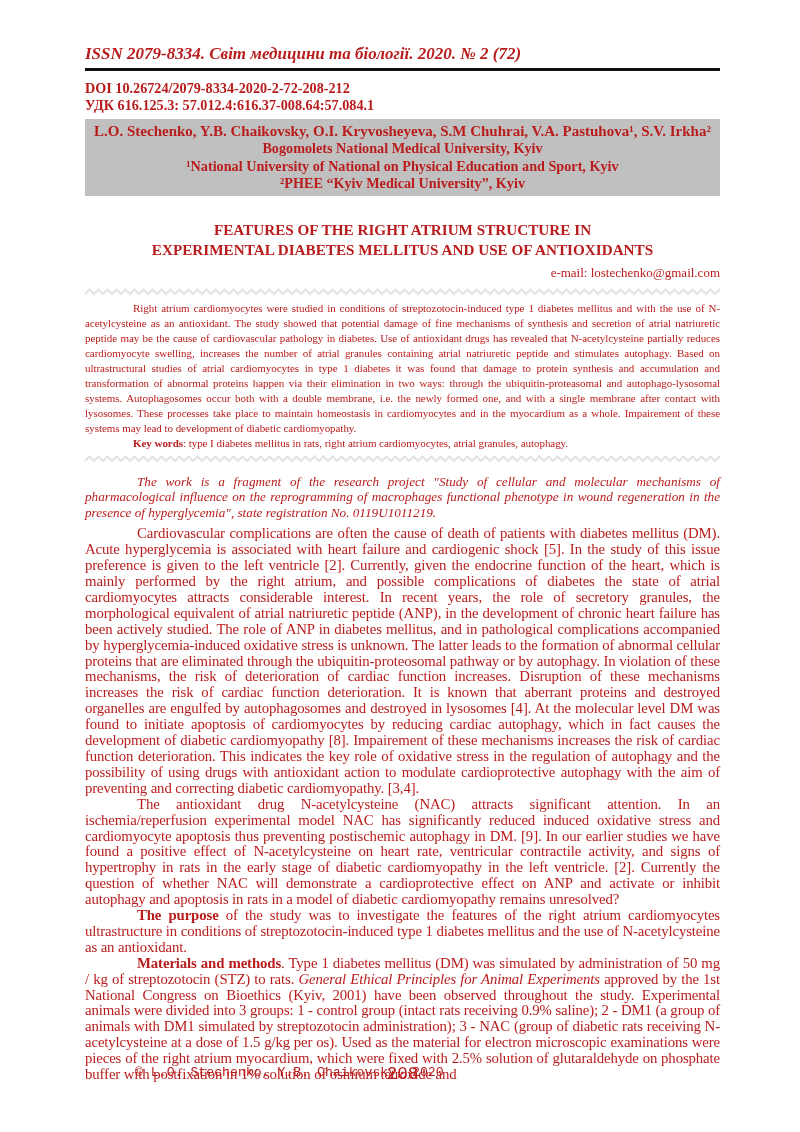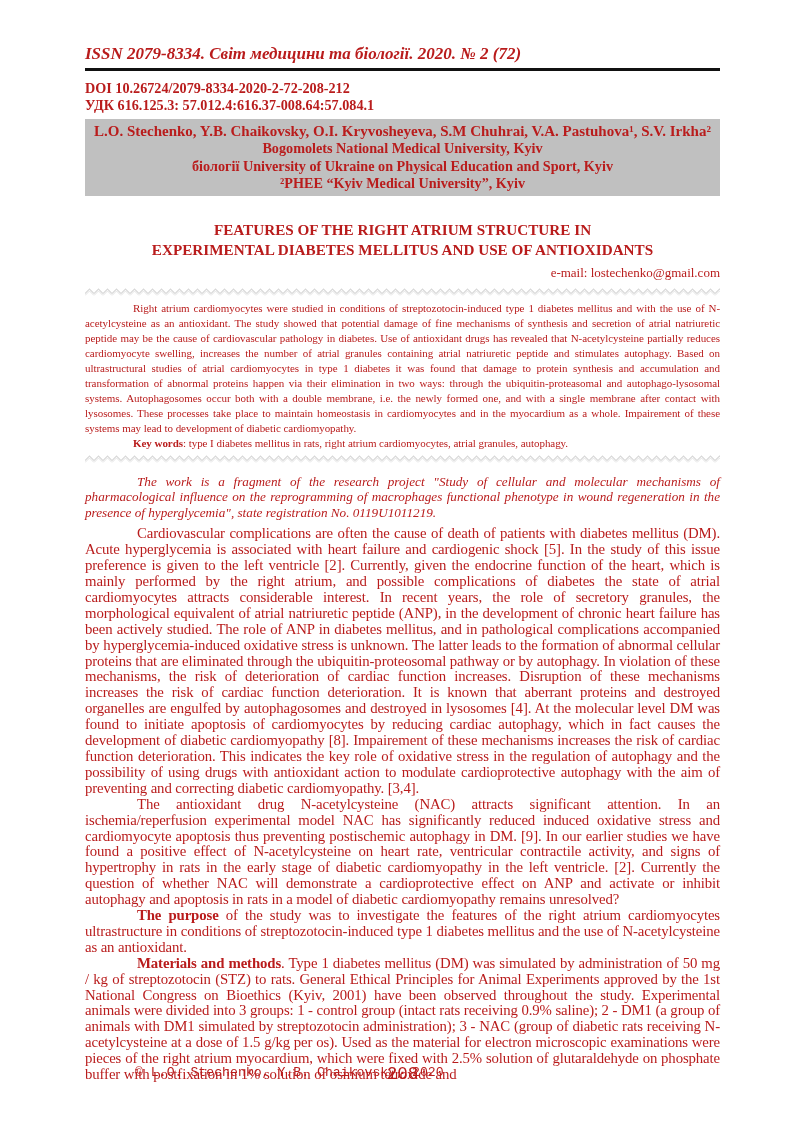--- a/index.html
+++ b/index.html
@@ -35,21 +35,21 @@
   .zigzag{display:block;margin-top:7px;}
   .zigzag.second{margin-top:3px;}
   
   .abstract{margin-top:5px;}
   .abstract p{
     margin:0;font-size:11px;line-height:15px;text-align:justify;
     text-indent:48px;letter-spacing:-0.05px;
   }
   .abstract p.kw{text-indent:48px;}
   .seg-bold{font-weight:bold;}
-  .seg-italic{margin-top:12px;}
+  .seg-italic{font-style:italic;margin-top:12px;}
   
   .note{
     margin-top:11px;font-style:italic;font-size:13.2px;line-height:15.6px;
     text-align:justify;text-indent:52px;
   }
   .note p{margin:0;text-indent:52px;}
   
   .article-body{margin-top:6px;}
   .article-body p{
     margin:0;font-size:14.8px;line-height:15.9px;text-align:justify;
@@ -73,21 +73,21 @@
   <div class="issn-head">ISSN 2079-8334. Світ медицини та біології. 2020. № 2 (72)</div>
 
   <div class="doi-block">
     <div>DOI 10.26724/2079-8334-2020-2-72-208-212</div>
     <div>УДК 616.125.3: 57.012.4:616.37-008.64:57.084.1</div>
   </div>
 
   <div class="authors-box">
     <div class="authors-line">L.O. Stechenko, Y.B. Chaikovsky, O.I. Kryvosheyeva, S.M Chuhrai, V.A. Pastuhova¹, S.V. Irkha²</div>
     <div class="affil-line">Bogomolets National Medical University, Kyiv</div>
-    <div class="affil-line">біології University of Ukraine on Physical Education and Sport, Kyiv</div>
+    <div class="affil-line">¹National University of National on Physical Education and Sport, Kyiv</div>
     <div class="affil-line">²PHEE “Kyiv Medical University”, Kyiv</div>
   </div>
 
   <div class="article-title">
     <div>FEATURES OF THE RIGHT ATRIUM STRUCTURE IN</div>
     <div>EXPERIMENTAL DIABETES MELLITUS AND USE OF ANTIOXIDANTS</div>
   </div>
 
   <div class="email-line">e-mail: lostechenko@gmail.com</div>
 

